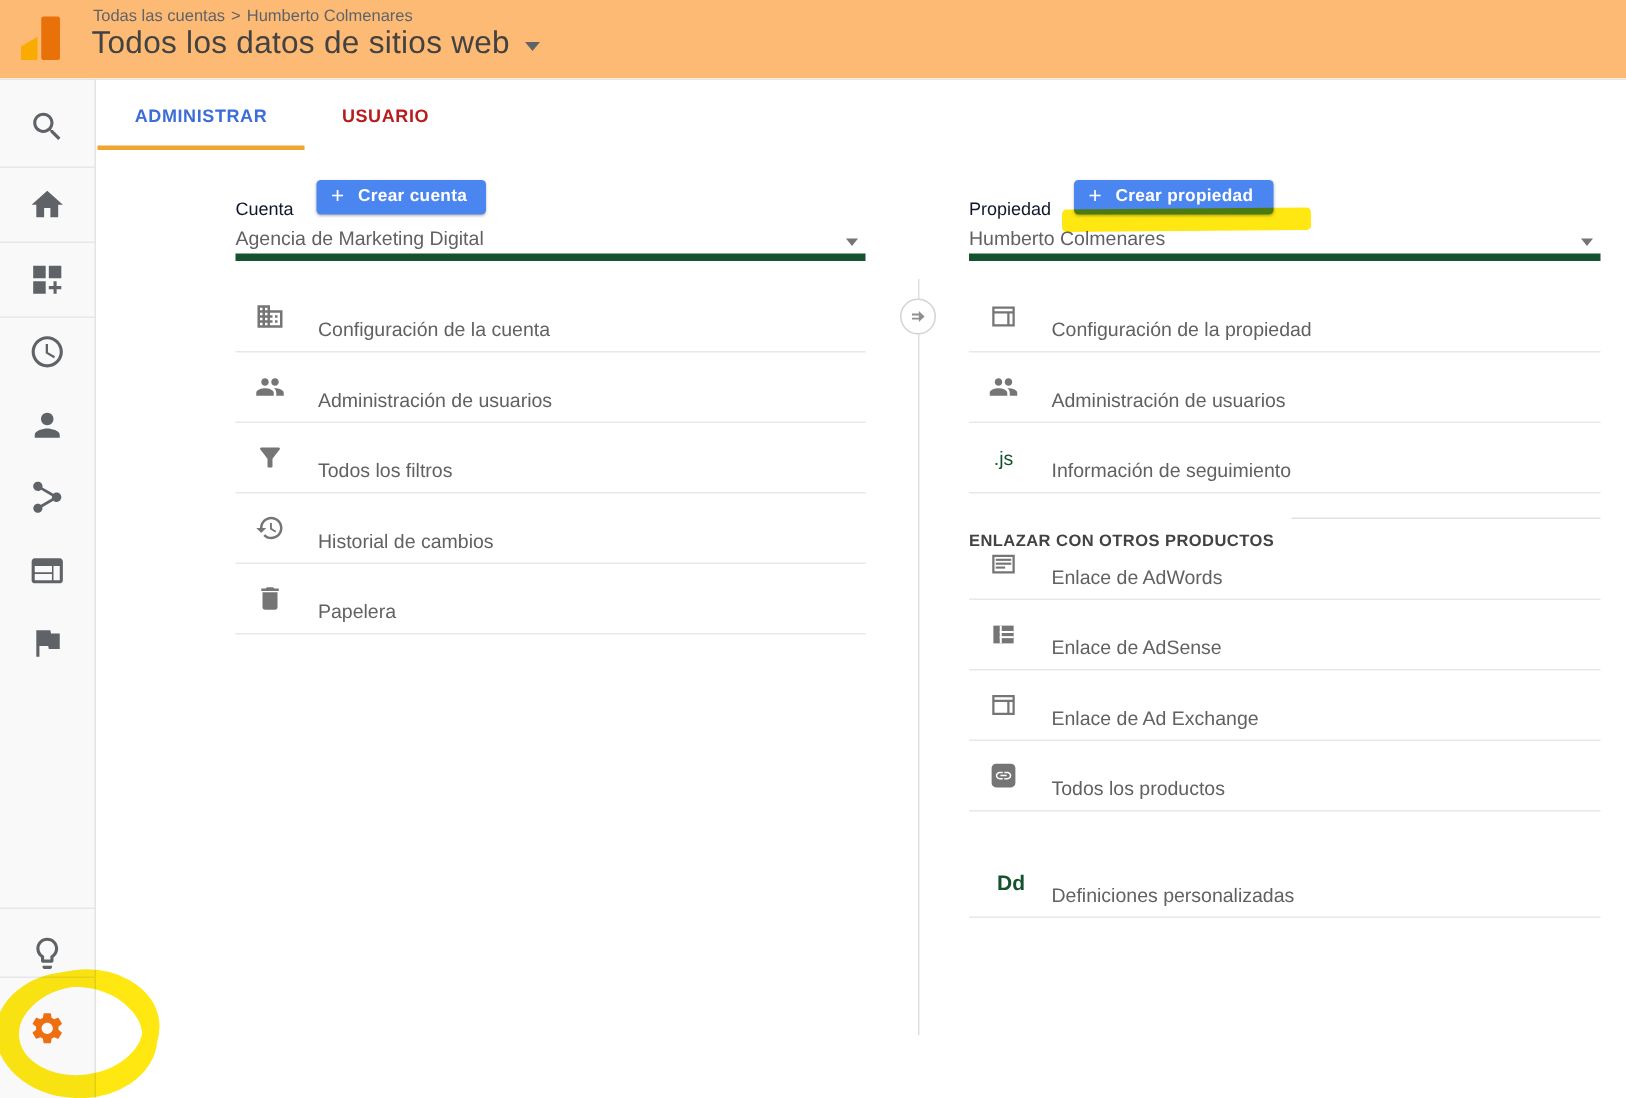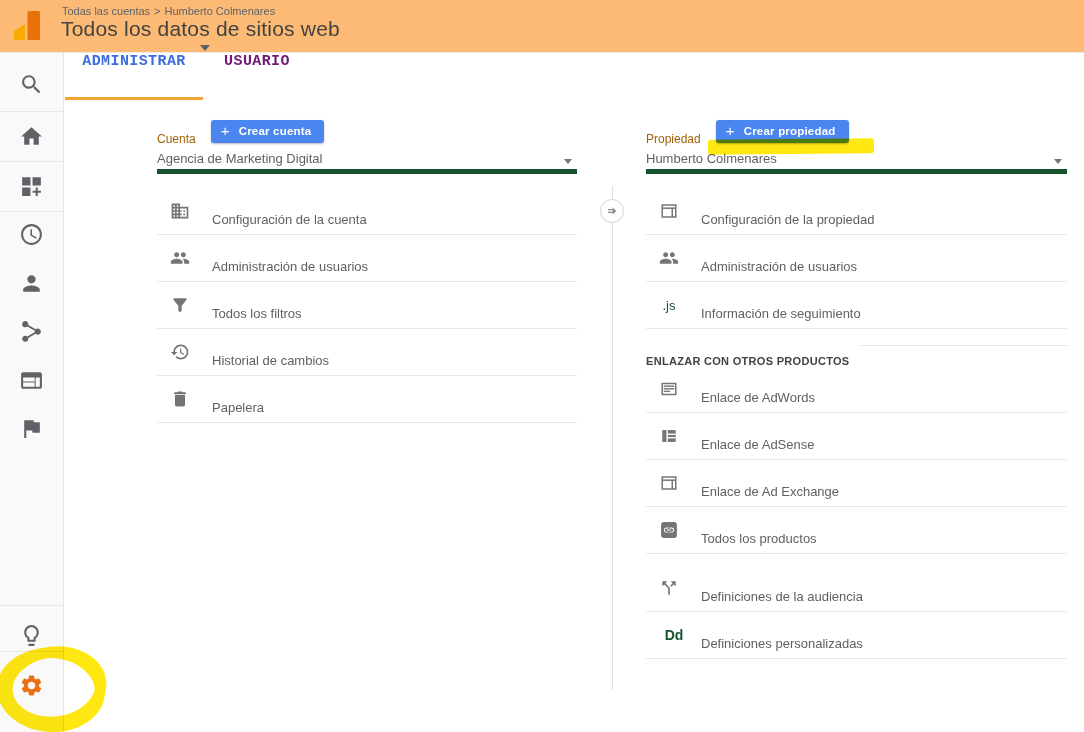--- a/index.html
+++ b/index.html
@@ -6,40 +6,40 @@
   html,body { width:1084px; height:732px; }
   body {
     position:relative; overflow:hidden; background:#fff;
     font-family:"Liberation Sans", sans-serif; color:#616161;
   }
   
   .header { position:absolute; left:0; top:0; width:1084px; height:53px; background:#fdba74; border-bottom:1px solid #ebebeb; z-index:6; }
   .logo { position:absolute; left:11px; top:7px; width:34px; height:38px; }
   .breadcrumb { position:absolute; left:62px; top:5px; font-size:11px; color:#5f6368; white-space:nowrap; }
   .breadcrumb .sep { margin:0 4px; }
-  .title-row { position:absolute; left:61px; top:17px; display:flex; align-items:center;flex-direction:column; }
+  .title-row { position:absolute; left:61px; top:17px; display:flex; align-items:center; }
   .page-title { font-size:21px; color:#424242; letter-spacing:.2px; }
   .title-caret { width:0; height:0; border-left:5px solid transparent; border-right:5px solid transparent; border-top:6px solid #5f6368; margin-left:10px; margin-top:4px; }
   
   .sidebar { position:absolute; left:0; top:53px; width:64px; height:679px; background:#f9f9f9; border-right:1px solid #e4e4e4; z-index:4; }
   .side-icon { position:absolute; left:19px; width:25px; height:25px; cursor:pointer; }
   .side-icon svg { width:100%; height:100%; }
   .side-div { position:absolute; left:0; width:64px; height:1px; background:#e7e7e7; }
   
   .tabbar { position:absolute; left:65px; top:53px; height:47px; display:flex; z-index:5; background:#fff; }
-  .tab { height:47px; display:flex; justify-content:center; font-size:15px; font-weight:700; letter-spacing:.4px; position:relative; cursor:pointer;font-family:Liberation Mono, monospace; }
+  .tab { height:47px; display:flex; align-items:center; justify-content:center; font-size:12px; font-weight:700; letter-spacing:.4px; position:relative; cursor:pointer; }
   .tab.active { color:#3d6dd8; }
-  .tab.inactive { color:#701a75; }
+  .tab.inactive { color:#b91c1c; }
   .tab-underline { position:absolute; left:0; bottom:0; width:100%; height:3px; background:#efa52f; }
   
   .col { position:absolute; top:118px; }
   .col-account { left:157px; width:420px; }
   .col-property { left:646px; width:421px; }
   .col-head { position:absolute; left:0; top:0; height:26px; display:flex; align-items:center; }
-  .col-label { font-size:12px; color:#a16207; margin-right:15px;margin-top:16px; }
+  .col-label { font-size:12px; color:#0f172a; margin-right:15px;margin-top:16px; }
   .create-btn { height:23px; background:#4b86f0; color:#fff; font-size:11.5px; font-weight:700; border:none; border-radius:3px; display:inline-flex; align-items:center; padding:0 13px 0 10px; cursor:pointer; box-shadow:0 1px 2px rgba(0,0,0,.28); letter-spacing:.2px; }
   .plus-icon { font-size:15px; font-weight:400; margin-right:9px; position:relative; top:-1px; }
   .dropdown { position:absolute; left:0; top:33px; width:100%; height:23px; font-size:13px; color:#616161; border-bottom:5px solid #14532d; cursor:pointer; }
   .dd-caret { position:absolute; right:5px; top:8px; width:0; height:0; border-left:4.5px solid transparent; border-right:4.5px solid transparent; border-top:5px solid #757575; }
   .list { position:absolute; left:0; width:100%; }
   .row { height:47px; display:flex; align-items:center; border-bottom:1px solid #e8e8e8; padding-left:12px; cursor:pointer; }
   .row-icon { width:22px; height:22px; flex:0 0 22px; display:flex; align-items:center; justify-content:center; margin-right:21px; }
   .row-icon svg { width:20px; height:20px; }
   .icon-text { font-size:13px; color:#14532d; white-space:nowrap; }
   .icon-text.bold { font-weight:700; font-size:14px;margin-left:10px; }
@@ -246,21 +246,21 @@
         </span>
       <span class="row-label">Información de seguimiento</span>
     </div>
   </div>
 
   <div class="section-head">
     <span class="section-title">ENLAZAR CON OTROS PRODUCTOS</span>
     <span class="section-line"></span>
   </div>
 
-  <div class="list" style="top:248px">
+  <div class="list" style="top:235px">
     <div class="row">
       <span class="row-icon">
           <svg viewBox="0 0 24 24">
             <path d="M3.9 5.4h16.2v13.2H3.9z" stroke="#757575" stroke-width="1.8" fill="none"></path>
             <g fill="#757575">
               <rect x="5.8" y="7.8" width="12.4" height="1.7"></rect>
               <rect x="5.8" y="10.9" width="12.4" height="1.7"></rect>
               <rect x="5.8" y="14" width="7.5" height="1.7"></rect>
             </g>
           </svg>
@@ -301,28 +301,20 @@
             </g>
           </svg>
         </span>
       <span class="row-label">Todos los productos</span>
     </div>
   </div>
 
   <div class="list" style="top:447px">
     <div class="row">
       <span class="row-icon">
-          <svg viewBox="0 0 24 24" fill="#757575">
-            <path d="M14 4l2.29 2.29-2.88 2.88 1.42 1.42 2.88-2.88L20 10V4h-6zm-4 0H4v6l2.29-2.29 4.71 4.7V20h2v-8.41l-5.29-5.3L10 4z"></path>
-          </svg>
-        </span>
-      <span class="row-label">Definiciones de la audiencia</span>
-    </div>
-    <div class="row">
-      <span class="row-icon">
           <span class="icon-text bold">Dd</span>
         </span>
       <span class="row-label">Definiciones personalizadas</span>
     </div>
   </div>
 </div>
 
 <div class="hl-bar"></div>
 <svg class="hl-circle" viewBox="0 0 120 95">
   <ellipse cx="58" cy="45" rx="47" ry="35" fill="none" stroke="#ffe812" stroke-width="11" transform="rotate(-7 58 45)"></ellipse>

